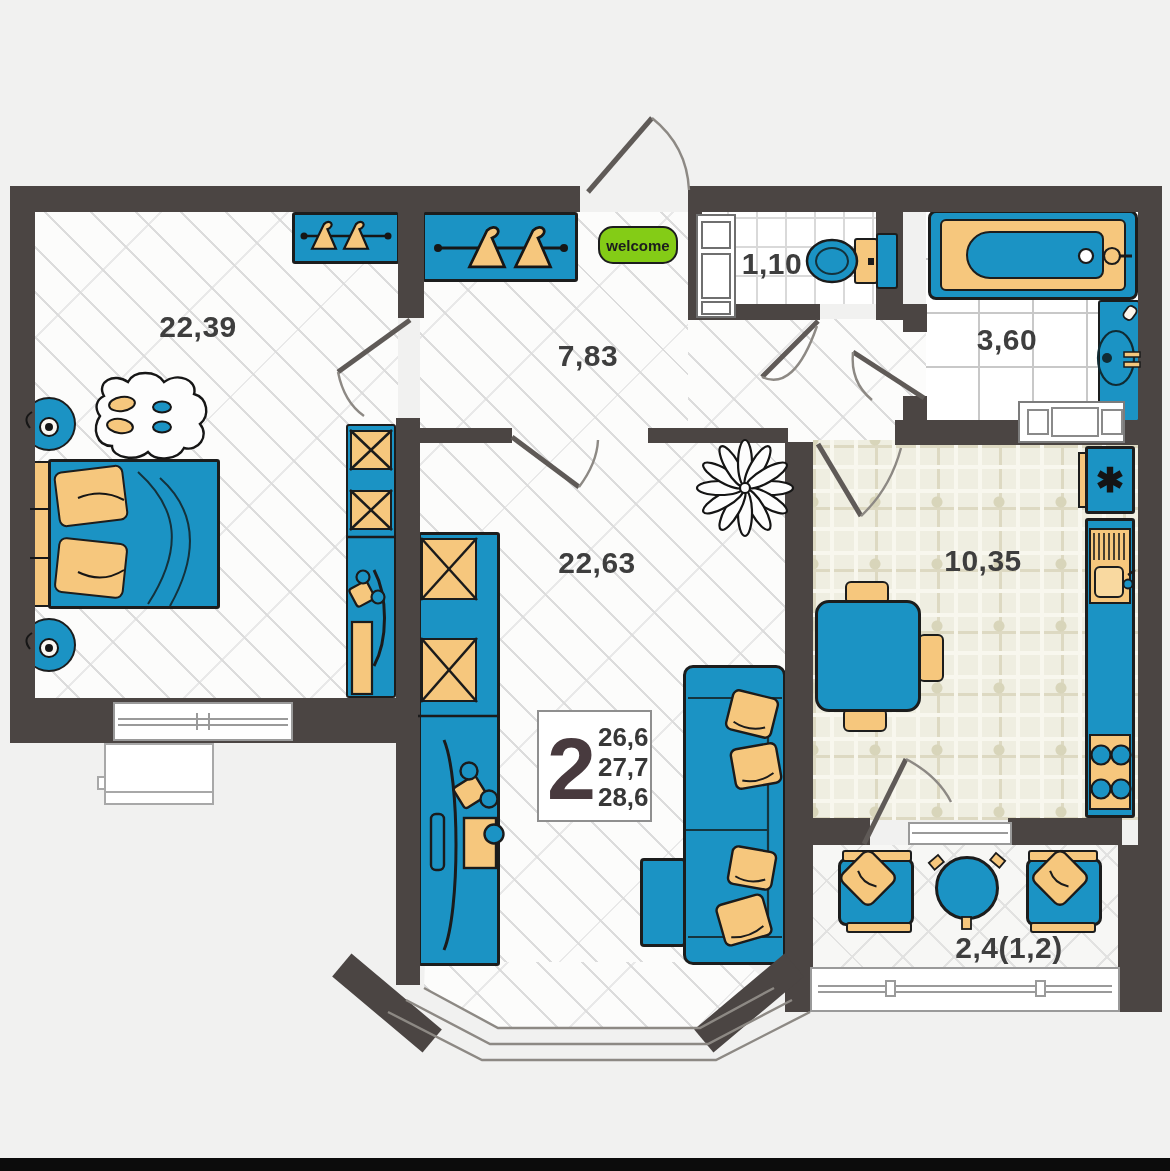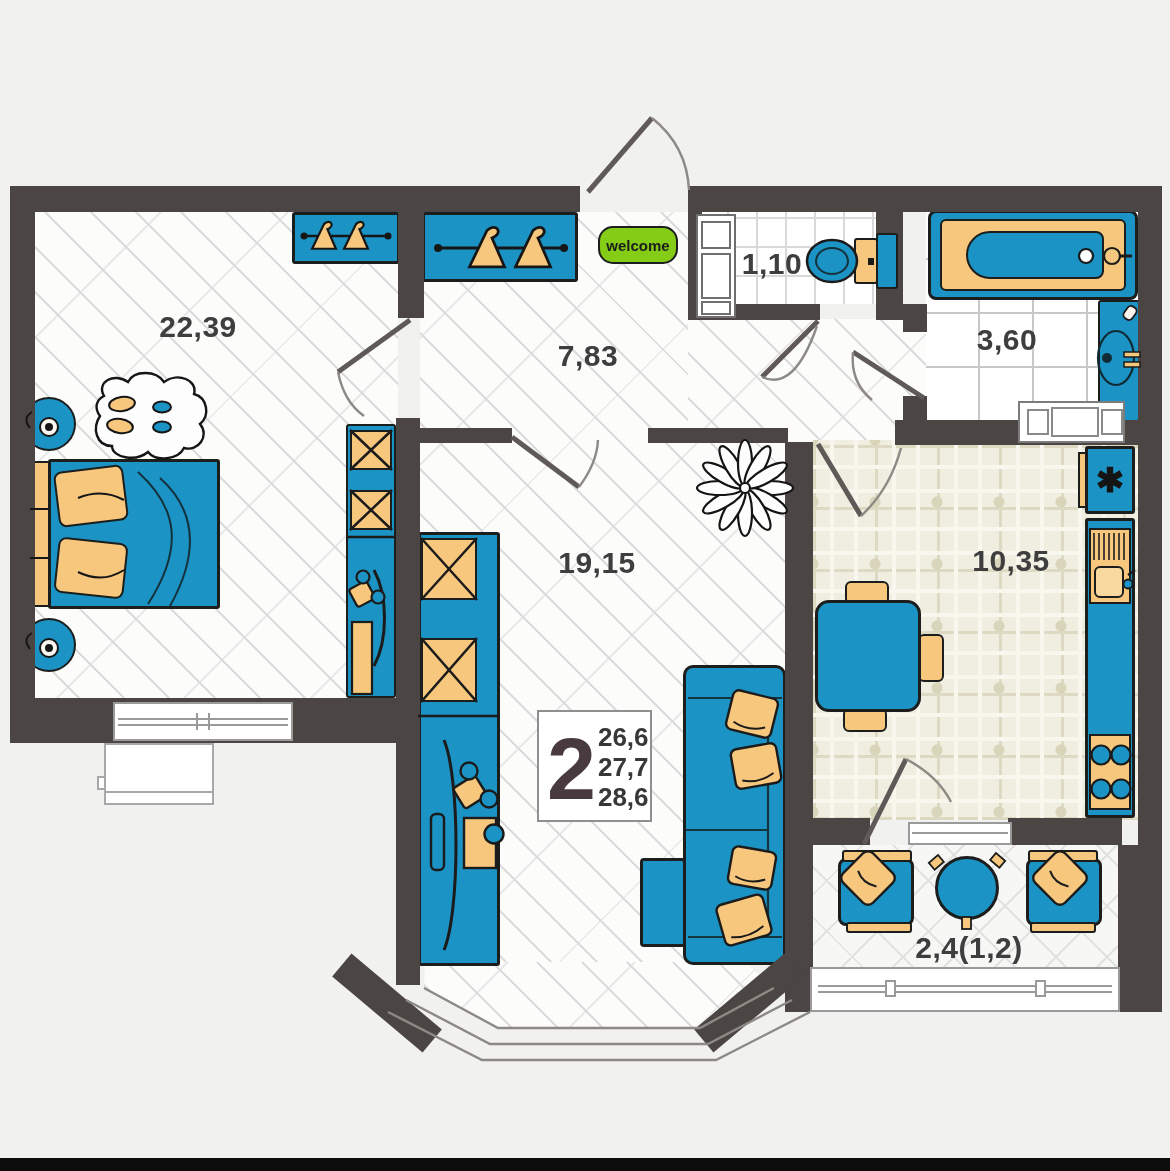--- a/index.html
+++ b/index.html
@@ -383,23 +383,23 @@
       <rect x="930" y="858" width="12" height="9" transform="rotate(-40 936 862)" fill="#f6c77d" stroke="#1b1b1b" stroke-width="1.8"></rect>
       <rect x="992" y="856" width="12" height="9" transform="rotate(40 998 860)" fill="#f6c77d" stroke="#1b1b1b" stroke-width="1.8"></rect>
       <rect x="962" y="917" width="9" height="12" fill="#f6c77d" stroke="#1b1b1b" stroke-width="1.8"></rect>
     </g>
   </svg>
 
   <div class="lbl" style="left:198px;top:327px;">22,39</div>
   <div class="lbl" style="left:588px;top:356px;">7,83</div>
   <div class="lbl" style="left:772px;top:264px;">1,10</div>
   <div class="lbl" style="left:1007px;top:332px;margin-top:8px;">3,60</div>
-  <div class="lbl" style="left:597px;top:563px;">19,15</div>
-  <div class="lbl" style="left:1011px;top:561px;">10,35</div>
-  <div class="lbl" style="left:969px;top:948px;">2,4(1,2)</div>
+  <div class="lbl" style="left:597px;top:563px;">22,63</div>
+  <div class="lbl" style="left:983px;top:561px;">10,35</div>
+  <div class="lbl" style="left:1009px;top:948px;">2,4(1,2)</div>
 
   <div class="spec-badge">
     <div class="spec-rooms">2</div>
     <div class="spec-areas">
       <div>26,6</div>
       <div>27,7</div>
       <div>28,6</div>
     </div>
   </div>
 

